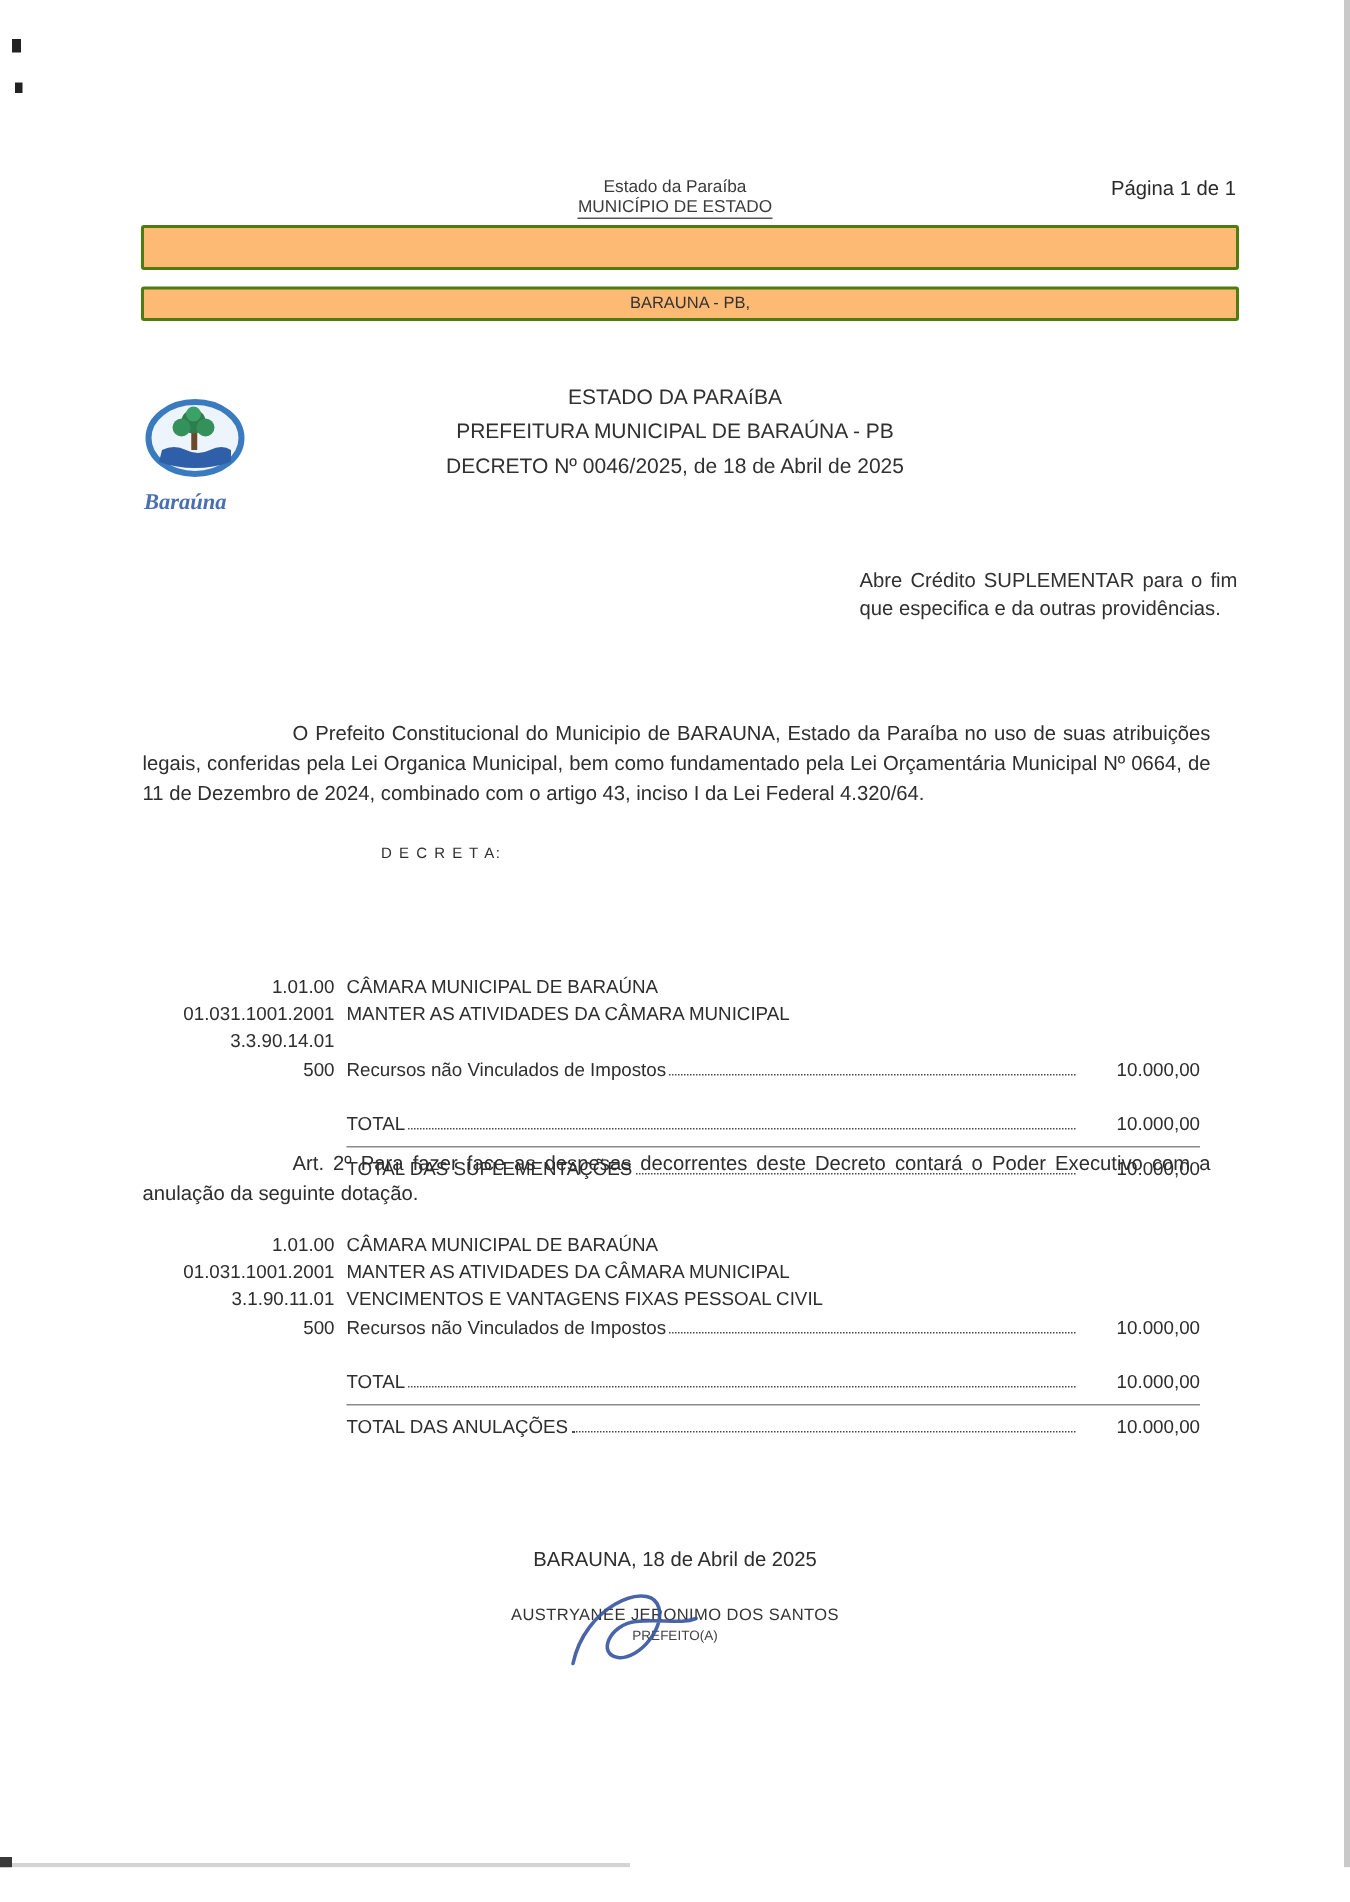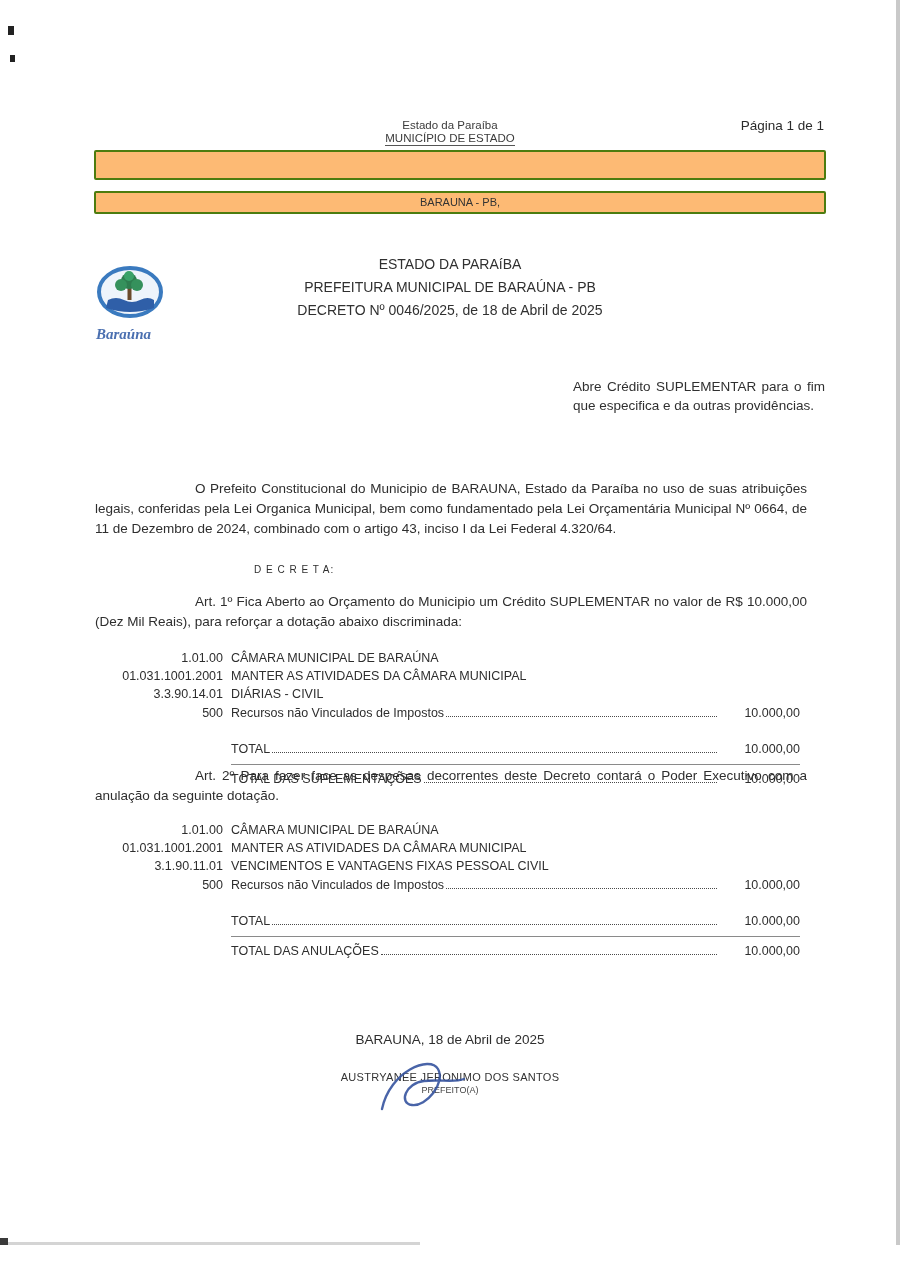--- a/index.html
+++ b/index.html
@@ -104,34 +104,32 @@
     <div>PREFEITURA MUNICIPAL DE BARAÚNA - PB</div>
     <div>DECRETO Nº 0046/2025, de 18 de Abril de 2025</div>
   </div>
 
   <div class="ementa">Abre Crédito SUPLEMENTAR para o fim que especifica e da outras providências.</div>
 
   <div class="para preamble">O Prefeito Constitucional do Municipio de BARAUNA, Estado da Paraíba no uso de suas atribuições legais, conferidas pela Lei Organica Municipal, bem como fundamentado pela Lei Orçamentária Municipal Nº 0664, de 11 de Dezembro de 2024, combinado com o artigo 43, inciso I da Lei Federal 4.320/64.</div>
 
   <div class="decreta">D E C R E T A:</div>
 
-  <div class="para art1">Art. 1º Fica Aberto ao Orçamento do Municipio um Crédito SUPLEMENTAR no valor de R$ 10.000,00 (Dez Mil Reais), para reforçar a dotação abaixo discriminada:</div>
 
   <div class="btable btable-1">
     <div class="trow">
       <span class="tcode">1.01.00</span>
       <span class="tdesc">CÂMARA MUNICIPAL DE BARAÚNA</span>
     </div>
     <div class="trow">
       <span class="tcode">01.031.1001.2001</span>
       <span class="tdesc">MANTER AS ATIVIDADES DA CÂMARA MUNICIPAL</span>
     </div>
     <div class="trow">
       <span class="tcode">3.3.90.14.01</span>
-      <span class="tdesc">DIÁRIAS - CIVIL</span>
     </div>
     <div class="trow arow">
       <span class="tcode">500</span>
       <span class="tlabel">Recursos não Vinculados de Impostos</span>
       <span class="tleader"></span>
       <span class="tval">10.000,00</span>
     </div>
     <div class="trow arow total-row">
       <span class="tcode"></span>
       <span class="tlabel">TOTAL </span>

